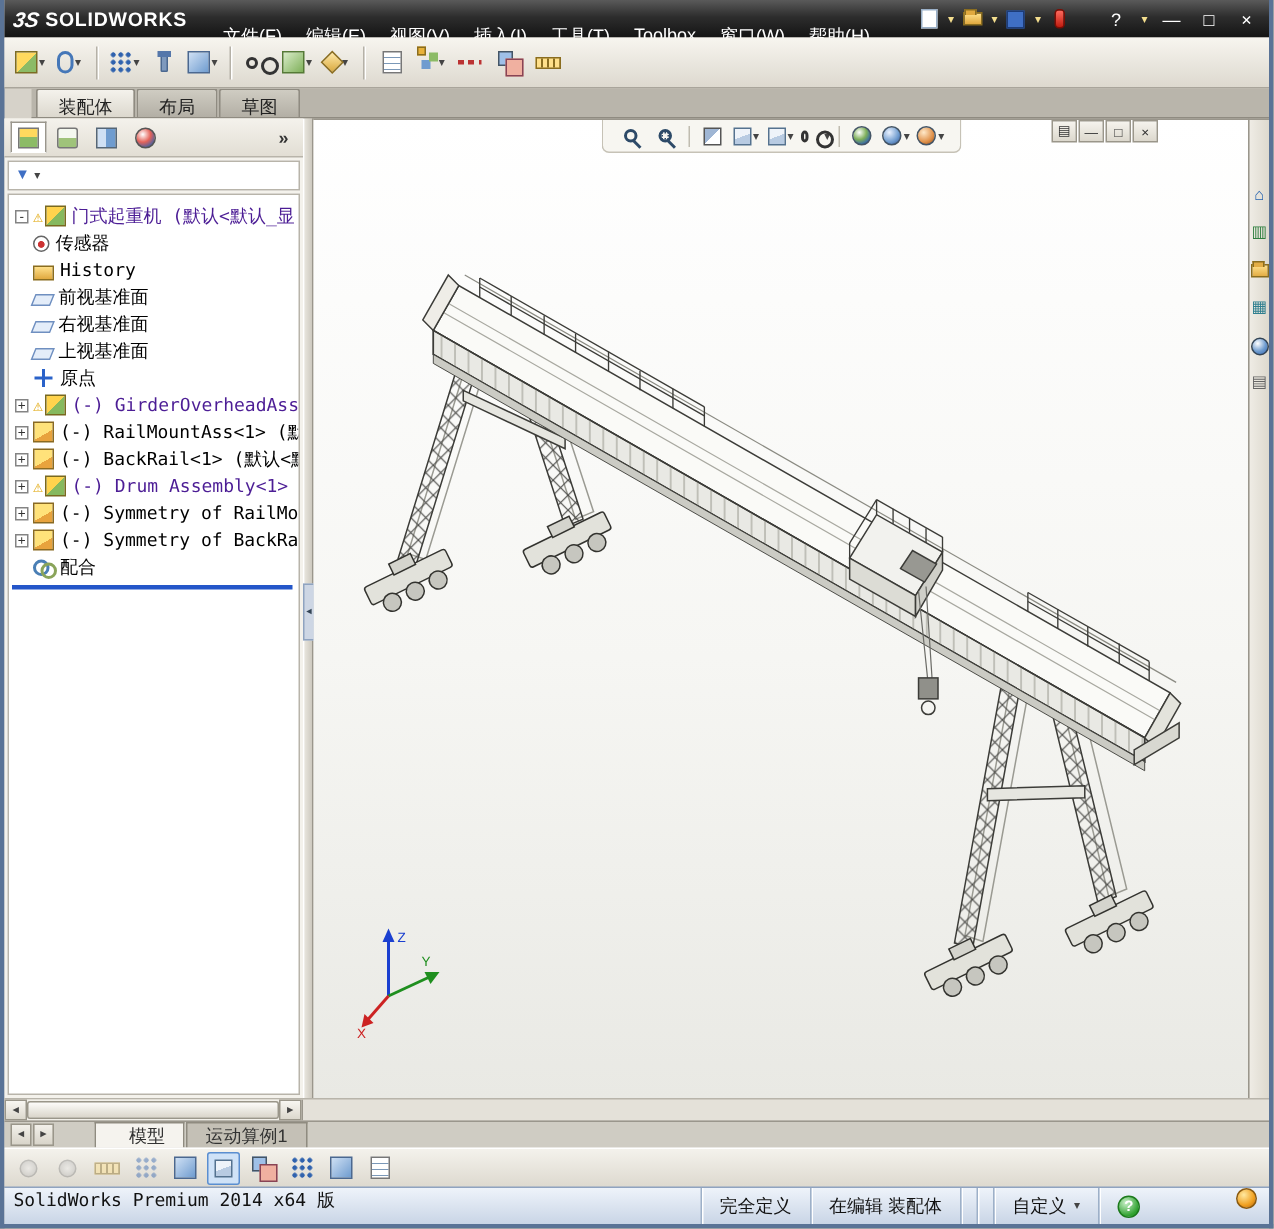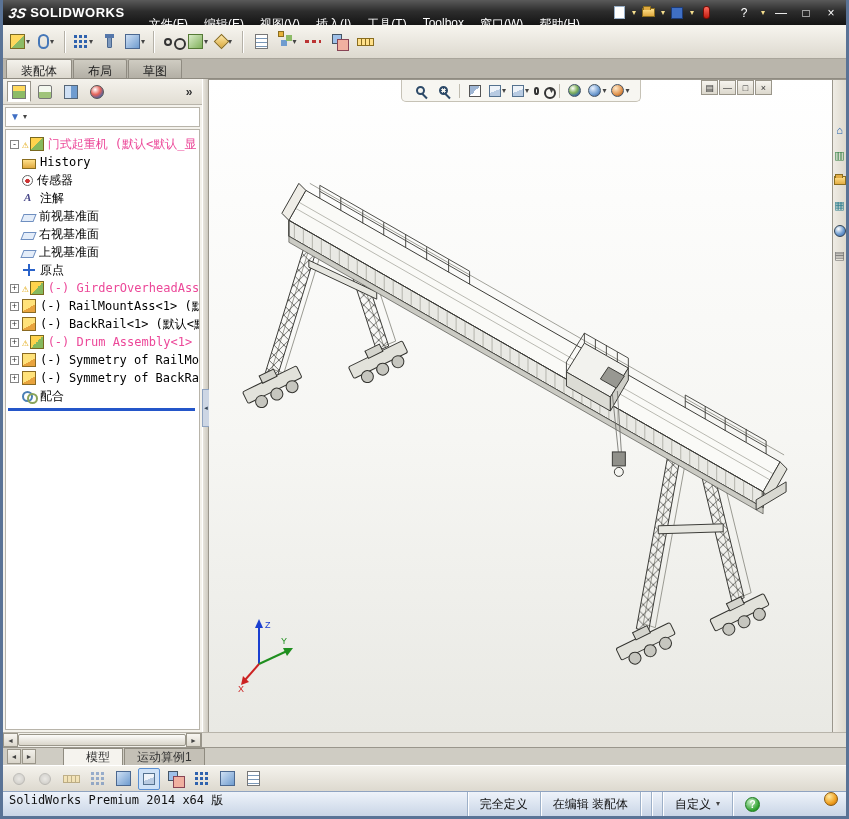--- a/index.html
+++ b/index.html
@@ -51,21 +51,21 @@
   .g-explode { width:6px; height:6px; background:#e8b23a; border:1px solid #8a6d1f; box-shadow:8px 4px 0 #8cbb66, 3px 9px 0 #6f9ccf; margin:-8px 8px 8px 0; }
   .g-sketchline { width:16px; height:3px; background:repeating-linear-gradient(90deg,#b33 0 4px,transparent 4px 7px); }
   .g-overlap { position:relative; width:10px; height:10px; background:#9fc0e8; border:1px solid #456; margin-right:5px; margin-bottom:5px; }
   .g-overlap::after { content:""; position:absolute; left:4px; top:4px; width:10px; height:10px; background:#f0b0a0; border:1px solid #845; }
   .g-ruler { width:17px; height:8px; background:#ffe08a; border:1px solid #8a6d1f;
              background-image:repeating-linear-gradient(90deg,transparent 0 3px,#8a6d1f 3px 4px); }
   .g-circle-gray { width:12px; height:12px; border-radius:50%; background:radial-gradient(#eee,#aaa); border:1px solid #888; }
 
   
   .cmdtabs { height:20px; flex:none; background:#b9b5ab; border-bottom:1px solid #8f8b81;
-             display:flex; align-items:flex-end; padding-left:3px; }
+             display:flex; align-items:flex-end; padding-left:3px;margin-left:18px; }
   .ctab { height:19px; padding:3px 14px 0; background:linear-gradient(#cfccc2,#b3afa5);
           border:1px solid #8f8b81; border-bottom:none; border-radius:2px 2px 0 0; margin-right:1px; color:#222; }
   .ctab.active { background:linear-gradient(#f4f2ec,#dcd8ce); }
 
   
   .main { flex:1; display:flex; min-height:0; }
 
   .leftpanel { width:199px; flex:none; display:flex; flex-direction:column; background:#f4f2ec; }
   .panel-tabs { height:26px; flex:none; display:flex; align-items:center; gap:2px; padding:2px 4px;
                 background:linear-gradient(#f4f2ec,#e2ded4); border-bottom:1px solid #b8b4aa; }
@@ -78,21 +78,21 @@
   .pt-dm { width:14px; height:14px; border-radius:50%; background:radial-gradient(circle at 35% 30%,#fff,#e4635a 45%,#2f62ae 85%); border:1px solid #555; }
 
   .filter-row { height:20px; flex:none; margin:2px; background:#fff; border:1px solid #b8b4aa;
                 display:flex; align-items:center; padding:0 4px; gap:2px; }
   .funnel { color:#3f6fc4; font-size:10px; line-height:1; }
 
   .tree { flex:1; background:#fff; margin:0 2px 2px; border:1px solid #b8b4aa; padding-top:5px;
           overflow:hidden; font-family:"DejaVu Sans Mono","Liberation Sans",monospace; font-size:12px; color:#000; }
   .trow { height:18px; display:flex; align-items:center; padding-left:4px; white-space:nowrap; overflow:hidden; }
   .trow .lbl { margin-left:3px; }
-  .trow.red .lbl { color:#ec4899; }
+  .trow.red .lbl { color:#4c1d95; }
   .indent { width:12px; flex:none; }
   .plusbox { width:9px; height:9px; flex:none; border:1px solid #848484; background:#fff; color:#333;
              font-size:9px; line-height:7px; text-align:center; margin-right:3px;
              font-family:"Liberation Sans",sans-serif; }
   .warn-i { color:#e0a400; font-size:11px; margin-right:1px; line-height:1; }
   .ti { width:14px; height:14px; flex:none; margin-right:1px; position:relative; }
   .ti-asm { background:linear-gradient(135deg,#ffd34d 0 50%,#86b95e 50%); border:1px solid #79691f; }
   .ti-part { background:linear-gradient(150deg,#ffe27a 0 60%,#e8a33d 60%); border:1px solid #8a6a22; }
   .ti-hist { background:linear-gradient(#ffe08a,#e0a93f); border:1px solid #8a6d1f; height:10px; margin-top:3px; }
   .ti-sens { border:1px solid #666; border-radius:50%; width:11px; height:11px; margin-top:1px;
@@ -310,32 +310,27 @@
       </div>
       <div class="tree">
         <div class="trow red">
           <span class="plusbox">-</span>
           <span class="warn-i">⚠</span>
           <i class="ti ti-asm"></i>
           <span class="lbl">门式起重机 (默认&lt;默认_显</span>
         </div>
         <div class="trow">
           <span class="indent"></span>
+          <i class="ti ti-sens"></i>
+          <span class="lbl">传感器</span>
+        </div>
+        <div class="trow">
+          <span class="indent"></span>
           <i class="ti ti-hist"></i>
           <span class="lbl">History</span>
-        </div>
-        <div class="trow">
-          <span class="indent"></span>
-          <i class="ti ti-sens"></i>
-          <span class="lbl">传感器</span>
-        </div>
-        <div class="trow">
-          <span class="indent"></span>
-          <i class="ti ti-ann"></i>
-          <span class="lbl">注解</span>
         </div>
         <div class="trow">
           <span class="indent"></span>
           <i class="ti ti-plane"></i>
           <span class="lbl">前视基准面</span>
         </div>
         <div class="trow">
           <span class="indent"></span>
           <i class="ti ti-plane"></i>
           <span class="lbl">右视基准面</span>

